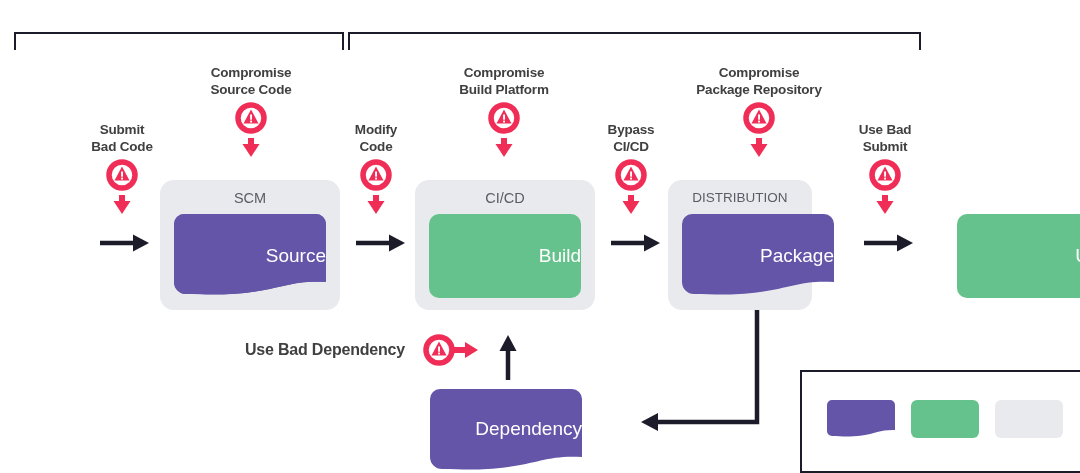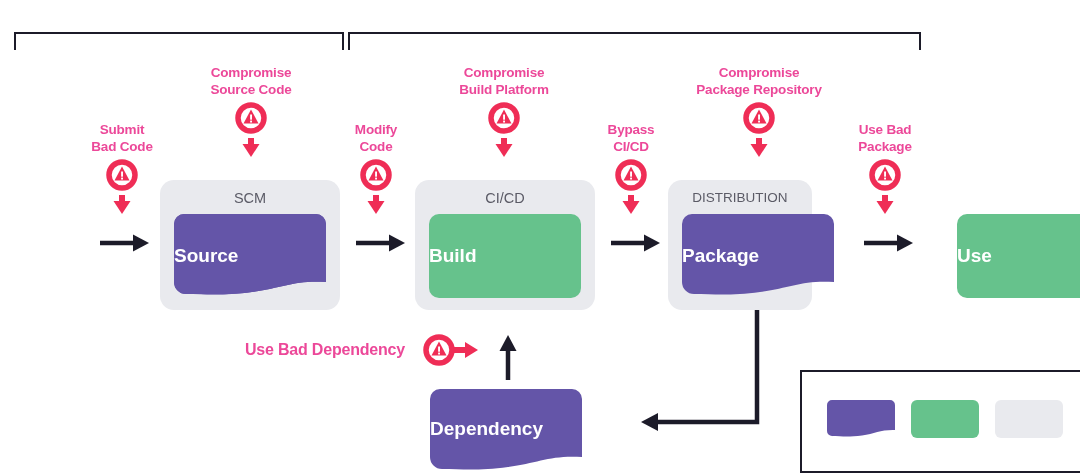--- a/index.html
+++ b/index.html
@@ -24,21 +24,21 @@
     position: absolute;
     border: 2px solid #1c1b29;
     border-bottom: none;
     height: 18px;
     box-sizing: border-box;
   }
 
   
   .threat-label {
     position: absolute;
-    color: #ec4899;
+    color: #404040;
     font-weight: bold;
     font-size: 13.5px;
     line-height: 17px;
     text-align: center;
     letter-spacing: -0.2px;
     white-space: pre-line;
   }
   .threat-label.inline {
     text-align: left;
     white-space: nowrap;
@@ -69,24 +69,24 @@
     position: absolute;
     left: 14px;
     top: 34px;
   }
   .inner-label {
     position: absolute;
     left: 0;
     right: 0;
     top: 50%;
     transform: translateY(-50%);
-    text-align: left;
+    text-align: right;
     color: #ffffff;
     font-size: 19px;
-    font-weight: bold;
+    font-weight: normal;
     pointer-events: none;
   }
 
   
   .plain-block {
     position: absolute;
     border-radius: 10px;
   }
 
   
@@ -181,21 +181,21 @@
       <path d="M16 36 L16 46" stroke="#ef2d56" stroke-width="6" fill="none"></path>
       <path d="M16 55 L7.5 42 L24.5 42 Z" fill="#ef2d56"></path>
       <circle cx="16" cy="16" r="13" fill="none" stroke="#ef2d56" stroke-width="5.5"></circle>
       <path d="M16 7.5 L23.5 21.5 L8.5 21.5 Z" fill="#ef2d56"></path>
       <rect x="15.1" y="12.5" width="1.9" height="5.2" fill="#ffffff"></rect>
       <rect x="15.1" y="18.6" width="1.9" height="1.9" fill="#ffffff"></rect>
     </svg>
   </div>
 
   <div class="threat-label" style="left:830px; top:121px; width:110px;">Use Bad
-Package</div>
+Submit</div>
   <div class="threat-icon" style="left:869px; top:159px;">
     <svg width="32" height="56" viewBox="0 0 32 56">
       <path d="M16 36 L16 46" stroke="#ef2d56" stroke-width="6" fill="none"></path>
       <path d="M16 55 L7.5 42 L24.5 42 Z" fill="#ef2d56"></path>
       <circle cx="16" cy="16" r="13" fill="none" stroke="#ef2d56" stroke-width="5.5"></circle>
       <path d="M16 7.5 L23.5 21.5 L8.5 21.5 Z" fill="#ef2d56"></path>
       <rect x="15.1" y="12.5" width="1.9" height="5.2" fill="#ffffff"></rect>
       <rect x="15.1" y="18.6" width="1.9" height="1.9" fill="#ffffff"></rect>
     </svg>
   </div>

